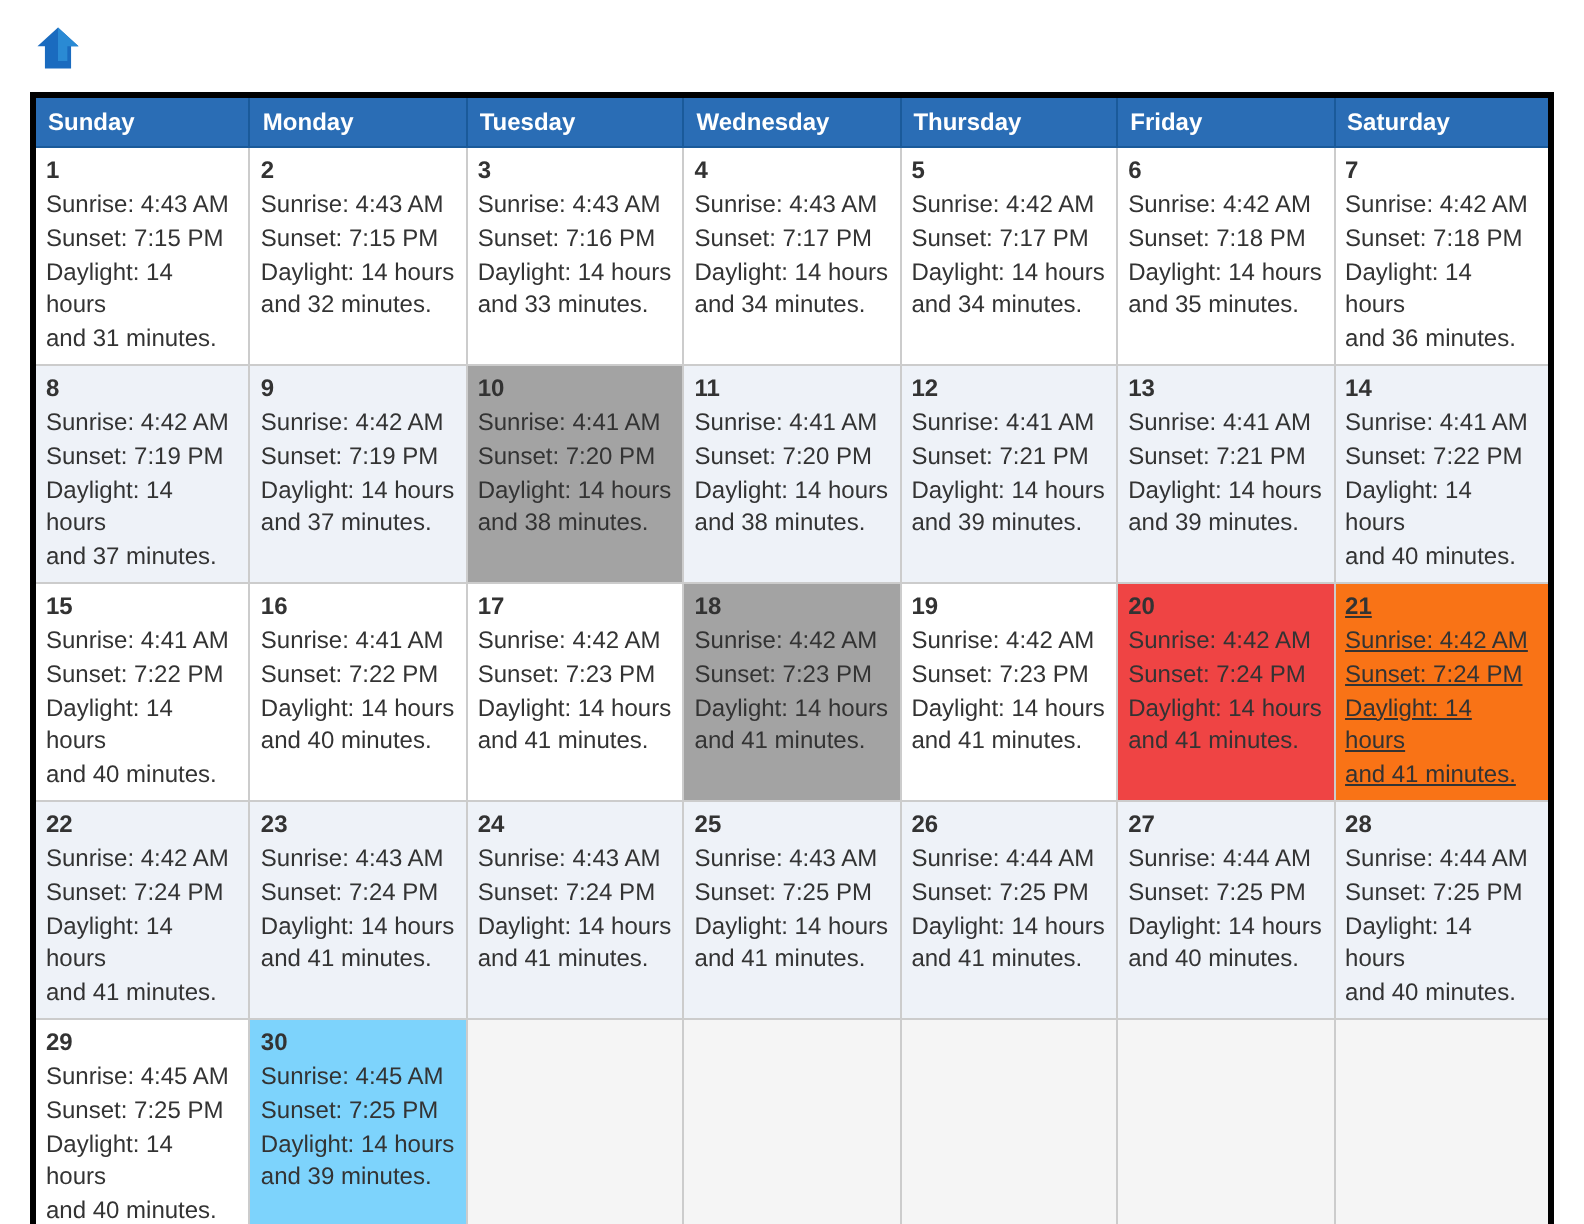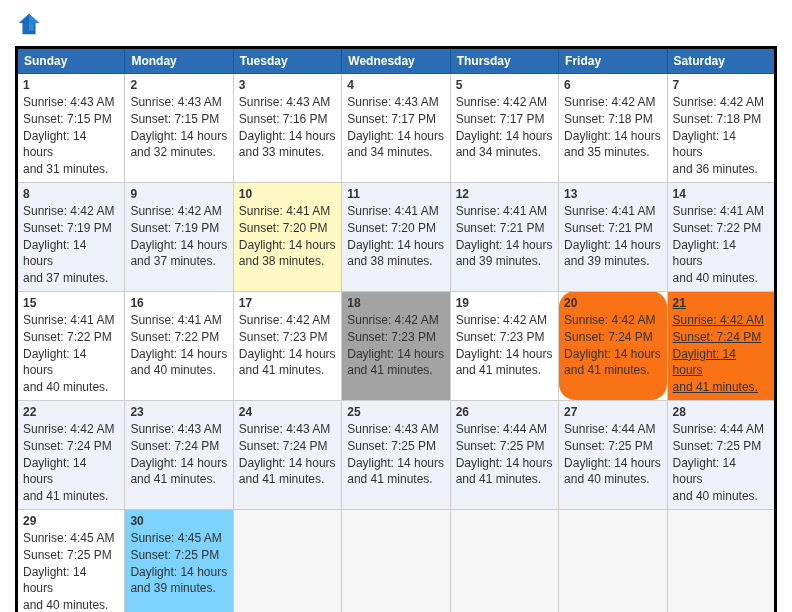--- a/index.html
+++ b/index.html
@@ -192,21 +192,21 @@
 Daylight: 14 hours
 and 37 minutes.</div>
           </td>
           <td style="background: rgb(238, 242, 248);">
             <span class="day-number">9</span>
             <div class="day-info" style="white-space: pre-line;">Sunrise: 4:42 AM
 Sunset: 7:19 PM
 Daylight: 14 hours
 and 37 minutes.</div>
           </td>
-          <td style="background: #fef9c3;">
+          <td style="background: #a3a3a3;">
             <span class="day-number">10</span>
             <div class="day-info" style="white-space: pre-line;">Sunrise: 4:41 AM
 Sunset: 7:20 PM
 Daylight: 14 hours
 and 38 minutes.</div>
           </td>
           <td style="background: rgb(238, 242, 248);">
             <span class="day-number">11</span>
             <div class="day-info" style="white-space: pre-line;">Sunrise: 4:41 AM
 Sunset: 7:20 PM
@@ -264,21 +264,21 @@
 Daylight: 14 hours
 and 41 minutes.</div>
           </td>
           <td style="background: rgb(255, 255, 255);">
             <span class="day-number">19</span>
             <div class="day-info" style="white-space: pre-line;">Sunrise: 4:42 AM
 Sunset: 7:23 PM
 Daylight: 14 hours
 and 41 minutes.</div>
           </td>
-          <td style="background: #f97316; border-radius: 16px;">
+          <td style="background: #ef4444;">
             <span class="day-number">20</span>
             <div class="day-info" style="white-space: pre-line;">Sunrise: 4:42 AM
 Sunset: 7:24 PM
 Daylight: 14 hours
 and 41 minutes.</div>
           </td>
           <td style="background: #f97316; text-decoration: underline;">
             <span class="day-number">21</span>
             <div class="day-info" style="white-space: pre-line;">Sunrise: 4:42 AM
 Sunset: 7:24 PM

